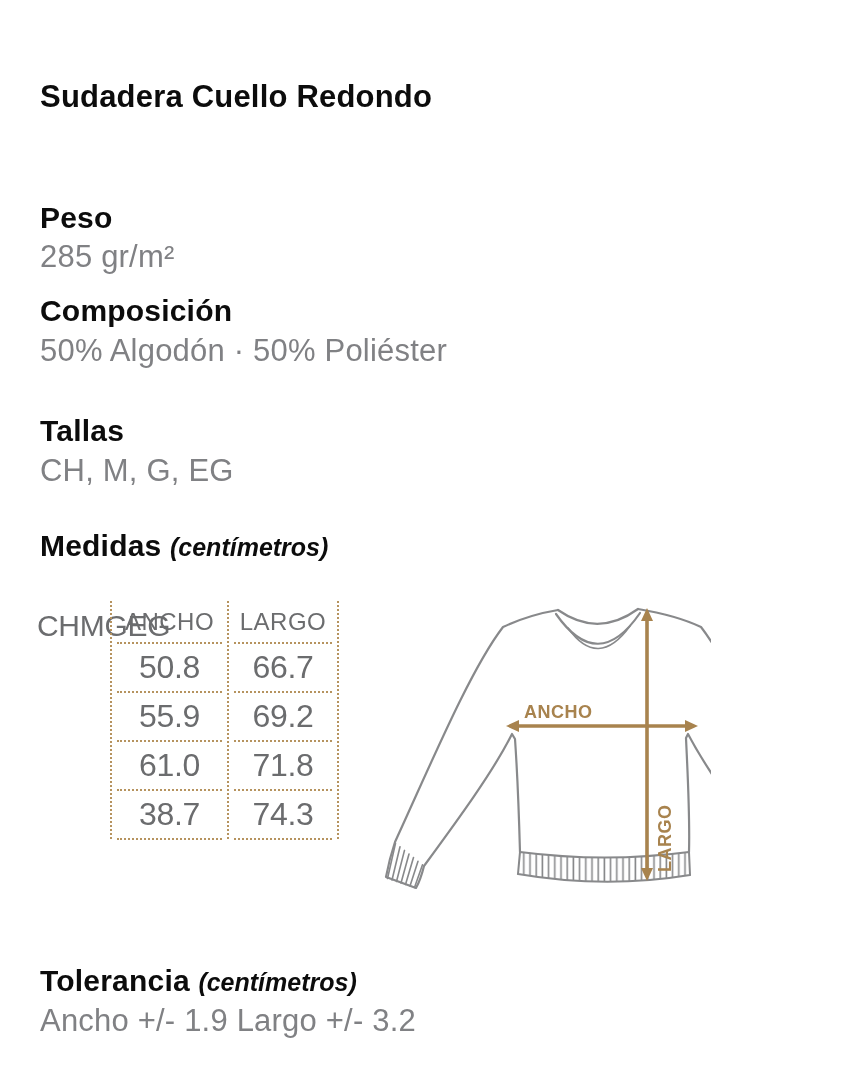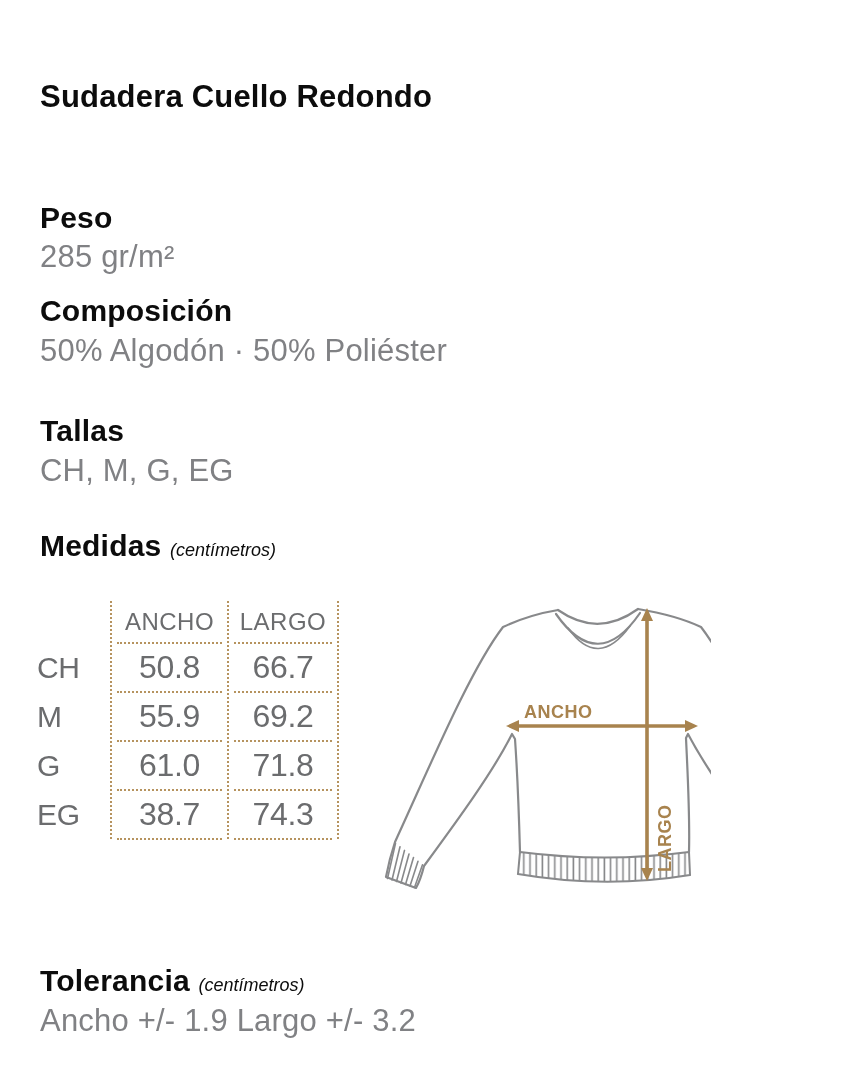--- a/index.html
+++ b/index.html
@@ -21,28 +21,28 @@
     margin-top:26px;
   }
   .abs{position:absolute;left:40px;}
   .h1{
     top:50px;
     font-size:31px;font-weight:bold;color:var(--heading);
     line-height:42px;letter-spacing:0.2px;
   }
   .sec-h{font-size:30px;font-weight:bold;color:var(--heading);letter-spacing:0.2px;}
   .sec-v{font-size:31px;color:var(--gray);letter-spacing:0.2px;}
-  .unit-note{font-size:18px;font-weight:normal;font-style:italic;letter-spacing:0px;}
+  .unit-note{font-size:25px;font-weight:bold;font-style:italic;letter-spacing:0px;}
 
   
   .mtable{
     position:absolute;left:37px;top:575px;
     display:flex;flex-direction:row;
   }
-  .label-col{width:73px;display:flex;flex-direction:column;}
+  .label-col{width:73px;display:flex;flex-direction:row;}
   .label-col .spacer{height:42px;}
   .rlabel{
     height:49px;display:flex;align-items:center;
     font-size:30px;color:var(--tgray);letter-spacing:-0.3px;
   }
   .dcol{display:flex;flex-direction:column;border-left:2px dotted var(--dot);border-right:2px dotted var(--dot);}
   .col-ancho{width:119px;}
   .col-largo{width:110px;border-left:none;}
   .mcell{
     position:relative;display:flex;align-items:center;justify-content:center;

